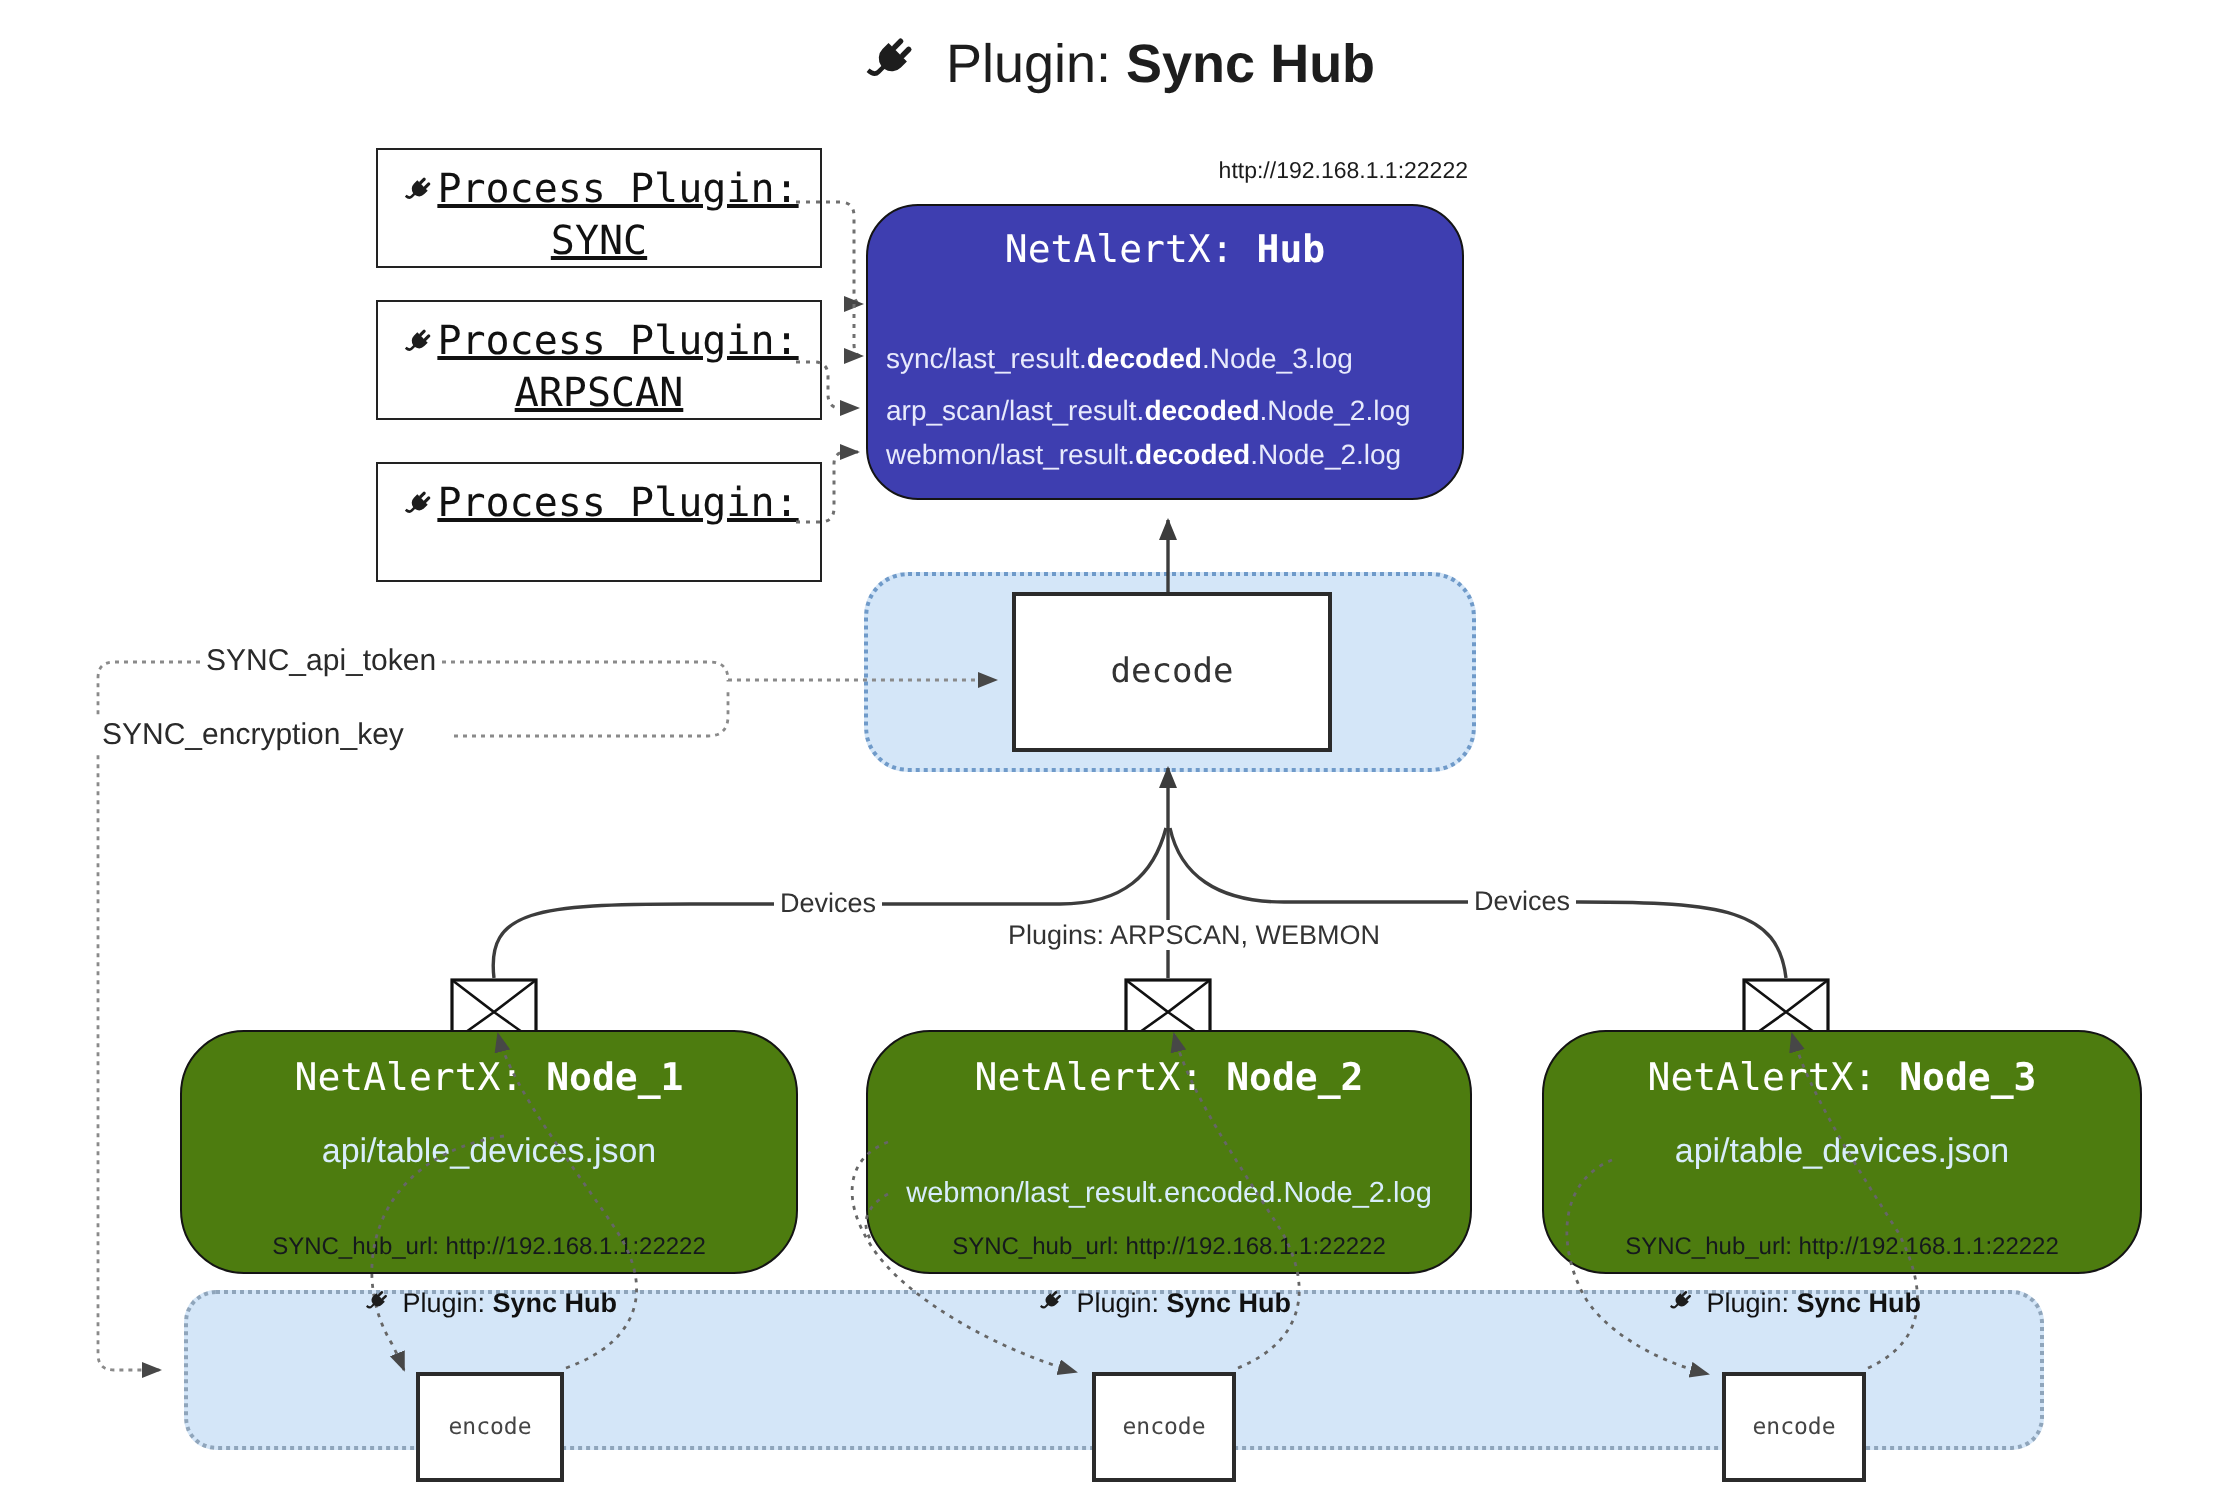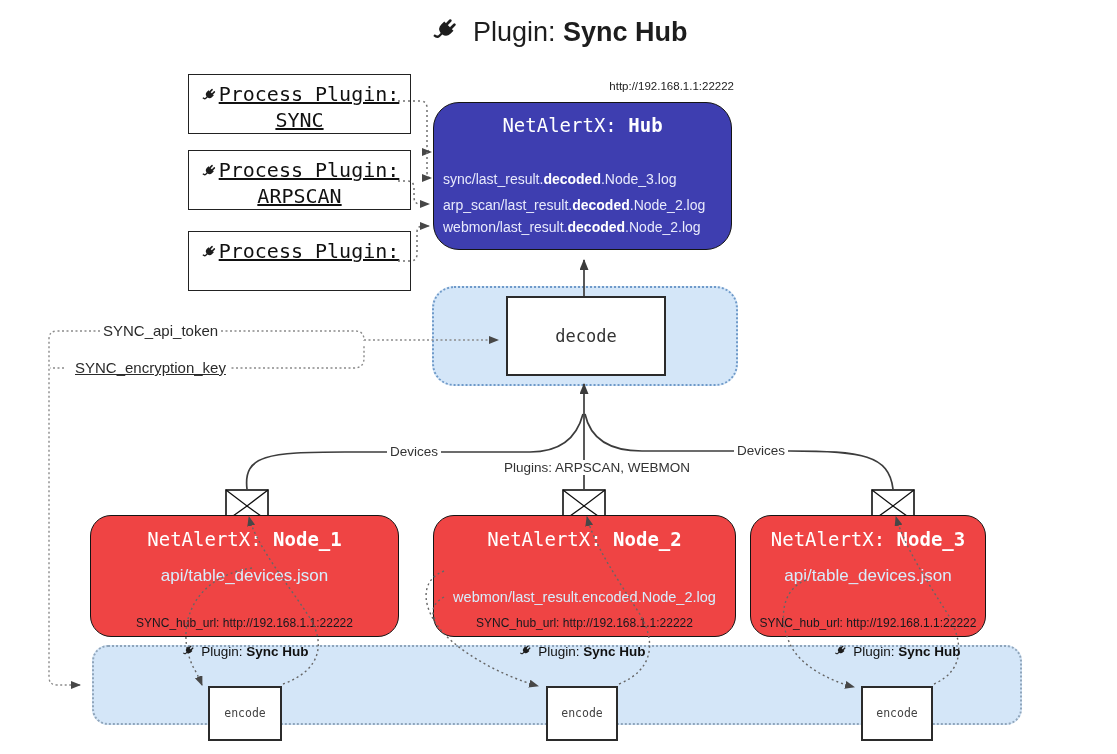--- a/index.html
+++ b/index.html
@@ -31,34 +31,34 @@
 
   
   .decode-wrap{left:432px;top:286px;width:306px;height:100px;background:#d4e6f8;
                border:2px dotted #6f9ac9;border-radius:22px;box-sizing:border-box;z-index:1;}
   .decode-box{left:506px;top:296px;width:160px;height:80px;background:#fff;border:2px solid #2b2b2b;
               z-index:2;box-sizing:border-box;text-align:center;line-height:76px;font-size:17px;color:#333;}
 
   
   .chip{background:#fff;padding:0 3px;font-size:15px;color:#2a2a2a;z-index:4;white-space:nowrap;}
   .tok-api{left:100px;top:322px;}
-  .tok-key{left:72px;top:359px;text-decoration:underline;}
+  .tok-key{left:48px;top:359px;}
 
   
   .edge-label{background:#fff;padding:0 3px;font-size:13.5px;color:#333;z-index:4;white-space:nowrap;}
   .lbl-dev-l{left:387px;top:444px;}
   .lbl-dev-r{left:734px;top:443px;}
   .lbl-plugins{left:501px;top:460px;}
 
   
-  .node{background:#ef4444;border:1.7px solid #141414;border-radius:21px;z-index:2;
+  .node{background:#4d7c0f;border:1.7px solid #141414;border-radius:32px;z-index:2;
         top:515px;height:122px;box-sizing:border-box;}
   .node1{left:90px;width:309px;}
   .node2{left:433px;width:303px;}
-  .node3{left:750px;width:236px;}
+  .node3{left:771px;width:300px;}
   .node-title{position:absolute;top:12px;left:0;width:100%;text-align:center;color:#fff;font-size:19px;white-space:nowrap;}
   .node-title b{font-weight:bold;}
   .node-line{position:absolute;left:0;width:100%;text-align:center;color:#d8edfc;white-space:nowrap;}
   .node-line.big{font-size:17px;}
   .node-line.small{font-size:14.5px;}
   .node-huburl{position:absolute;bottom:6px;left:0;width:100%;text-align:center;
                font-size:12px;color:#15191d;white-space:nowrap;}
 
   
   .envelope{z-index:2;top:489px;}

